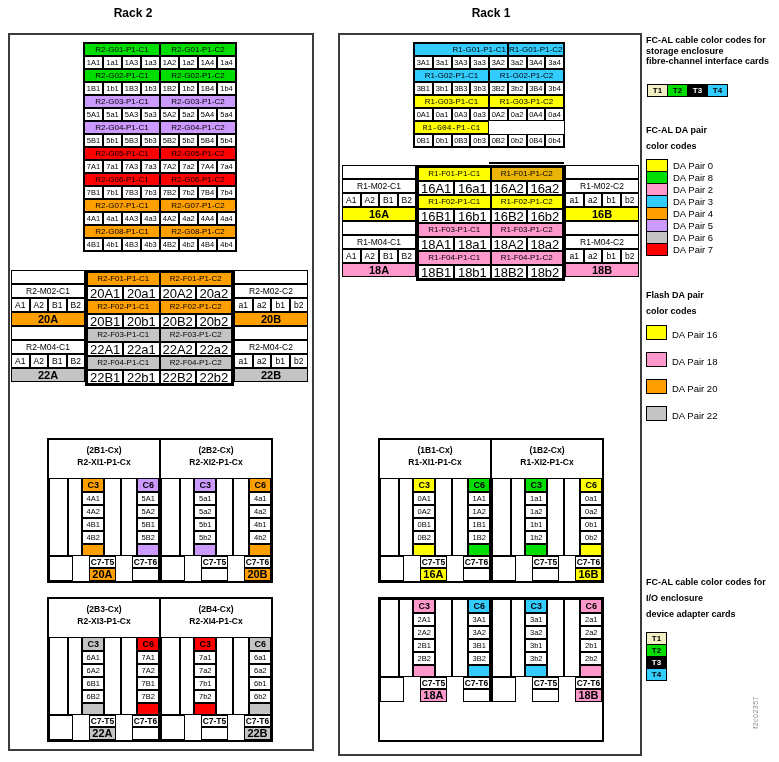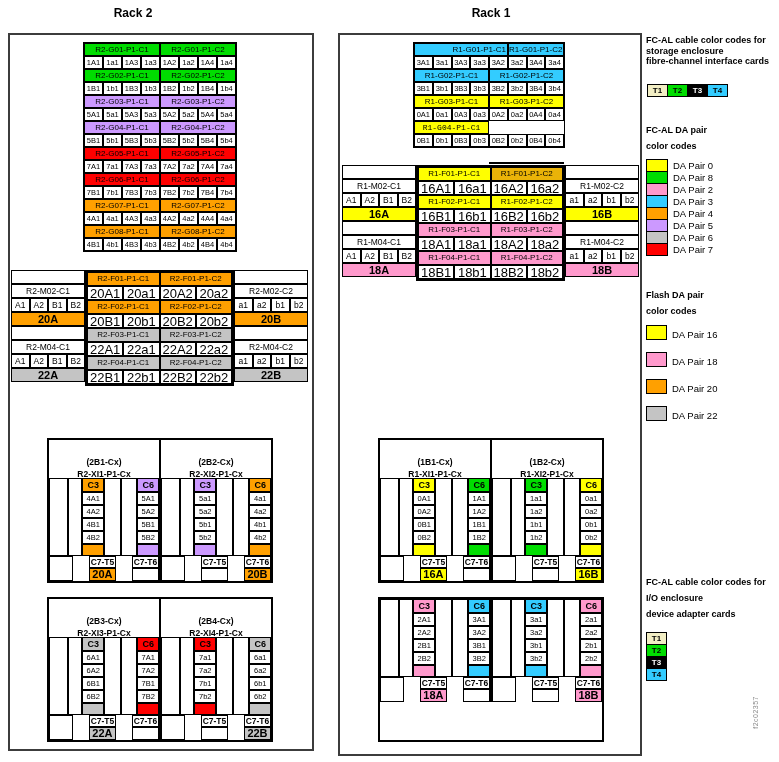--- a/index.html
+++ b/index.html
@@ -22,21 +22,21 @@
   .mrow{display:flex;height:14px;}
   .mlab{flex:1;font-size:8.5px;}
   .mport{flex:1;font-size:8.5px;}
   .mtag{flex:1;font-weight:bold;font-size:11px;}
   .mcell{flex:1;font-size:13px;}
   .mfh{flex:1;font-size:8px;}
   .mempty{flex:1;}
   
   .xitable{position:absolute;border:2px solid #000;background:#fff;box-sizing:border-box;}
   .xihead{display:flex;height:38px;}
-  .hhalf{flex:1;display:flex;flex-direction:column;align-items:center;padding-top:16px;box-sizing:border-box;}
+  .hhalf{flex:1;display:flex;flex-direction:column;align-items:center;padding-top:4px;box-sizing:border-box;}
   .xdiv{border-left:2px solid #000;}
   .xisub,.xititle{font-weight:bold;font-size:8.5px;line-height:12px;white-space:nowrap;}
   .xistrips{display:flex;height:78px;}
   .shalf{flex:1;display:flex;box-sizing:border-box;}
   .strip-empty{align-self:stretch;}
   .dstrip{display:flex;flex-direction:column;}
   .dhead{height:14px;font-weight:bold;font-size:9px;}
   .dcell{height:13px;font-size:7.5px;}
   .dfoot{flex:1;}
   .xibot{display:flex;height:25px;}

